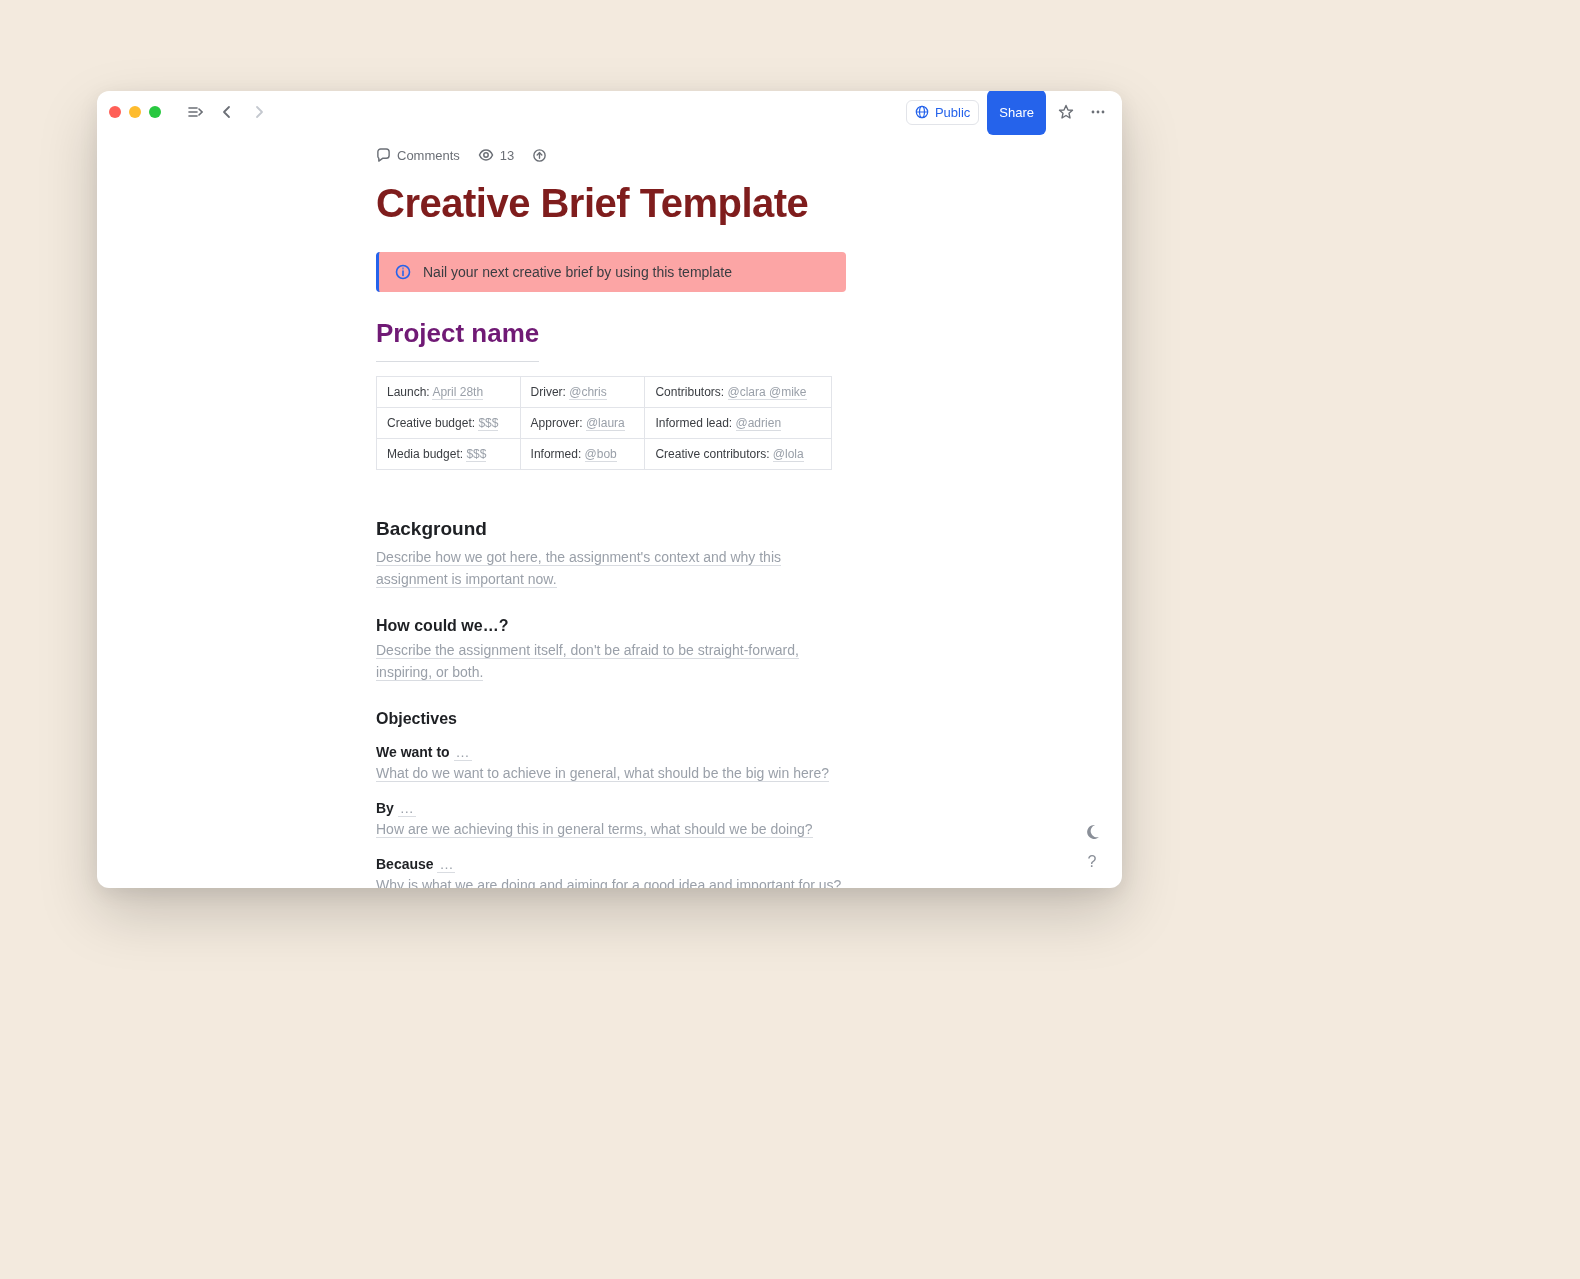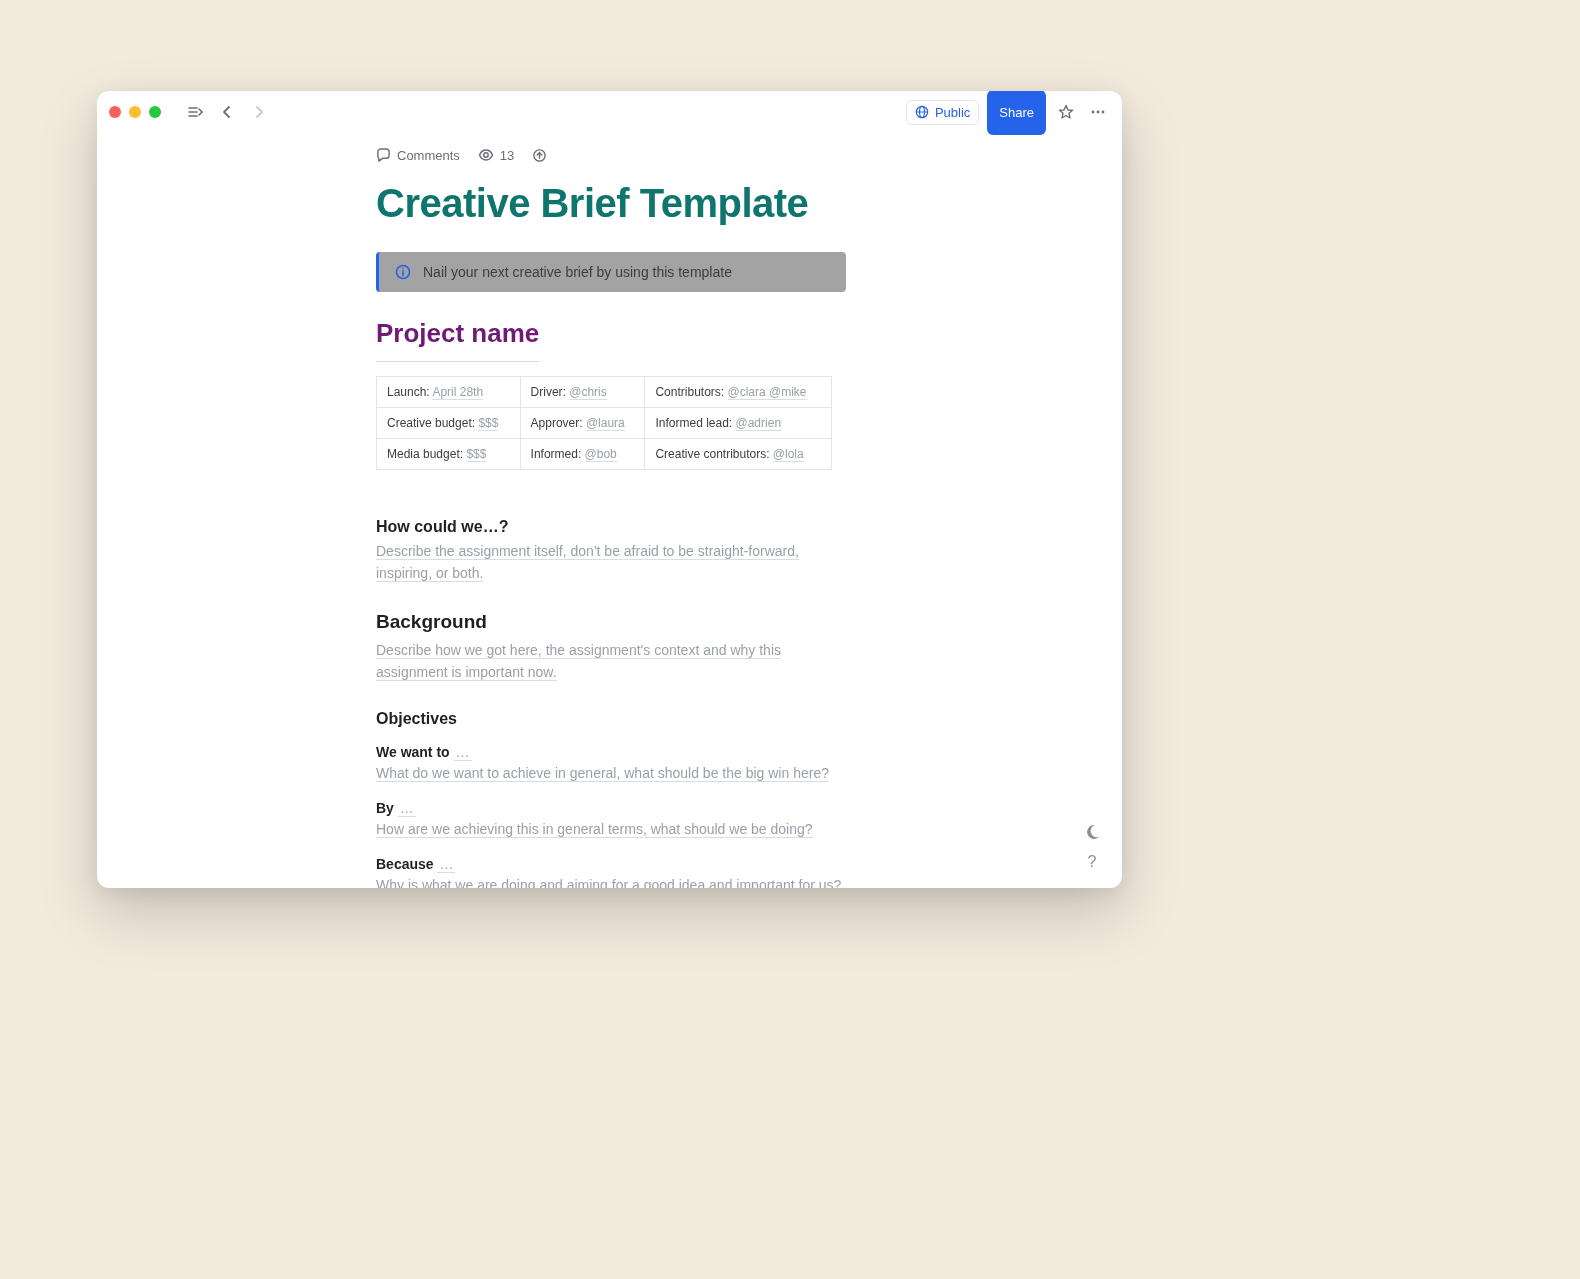--- a/index.html
+++ b/index.html
@@ -78,25 +78,25 @@
     display: flex; align-items: center; gap: 18px;
     color: #6b6f76;
     font-size: 13px;
     margin-bottom: 18px;
   }
   .meta-item { display: flex; align-items: center; gap: 6px; cursor: pointer; }
   h1.page-title {
     font-size: 40px;
     font-weight: 800;
     letter-spacing: -0.5px;
-    color: #0f766e;
+    color: #7f1d1d;
     margin-bottom: 26px;
   }
   .callout {
-    background: #a3a3a3;
+    background: #fca5a5;
     border-left: 3px solid #2563eb;
     border-radius: 4px;
     padding: 12px 16px;
     display: flex; align-items: center; gap: 12px;
     color: #3a3d42;
     font-size: 14px;
     margin-bottom: 26px;
   }
   .callout svg { color: #2563eb; flex-shrink: 0; }
   .project-name {
@@ -255,27 +255,27 @@
         </tr>
         <tr>
           <td><span>Media budget:</span> <span class="ph">$$$</span></td>
           <td><span>Informed:</span> <span class="mention">@bob</span></td>
           <td><span>Creative contributors:</span> <span class="mention">@lola</span></td>
         </tr>
       </tbody>
         </table>
 
       <div class="section-block">
+        <h2 class="section">Background</h2>
+        <span class="prompt">Describe how we got here, the assignment's context and why this assignment is important now.</span>
+      </div>
+
+      <div class="section-block">
         <h3 class="subsection">How could we…?</h3>
         <span class="prompt">Describe the assignment itself, don't be afraid to be straight-forward, inspiring, or both.</span>
-      </div>
-
-      <div class="section-block">
-        <h2 class="section">Background</h2>
-        <span class="prompt">Describe how we got here, the assignment's context and why this assignment is important now.</span>
       </div>
 
       <div class="section-block">
         <h3 class="subsection">Objectives</h3>
 
         <h4 class="mini"><span>We want to</span> <span class="dots">…</span></h4>
         <span class="prompt">What do we want to achieve in general, what should be the big win here?</span>
 
         <h4 class="mini"><span>By</span> <span class="dots">…</span></h4>
         <span class="prompt">How are we achieving this in general terms, what should we be doing?</span>

